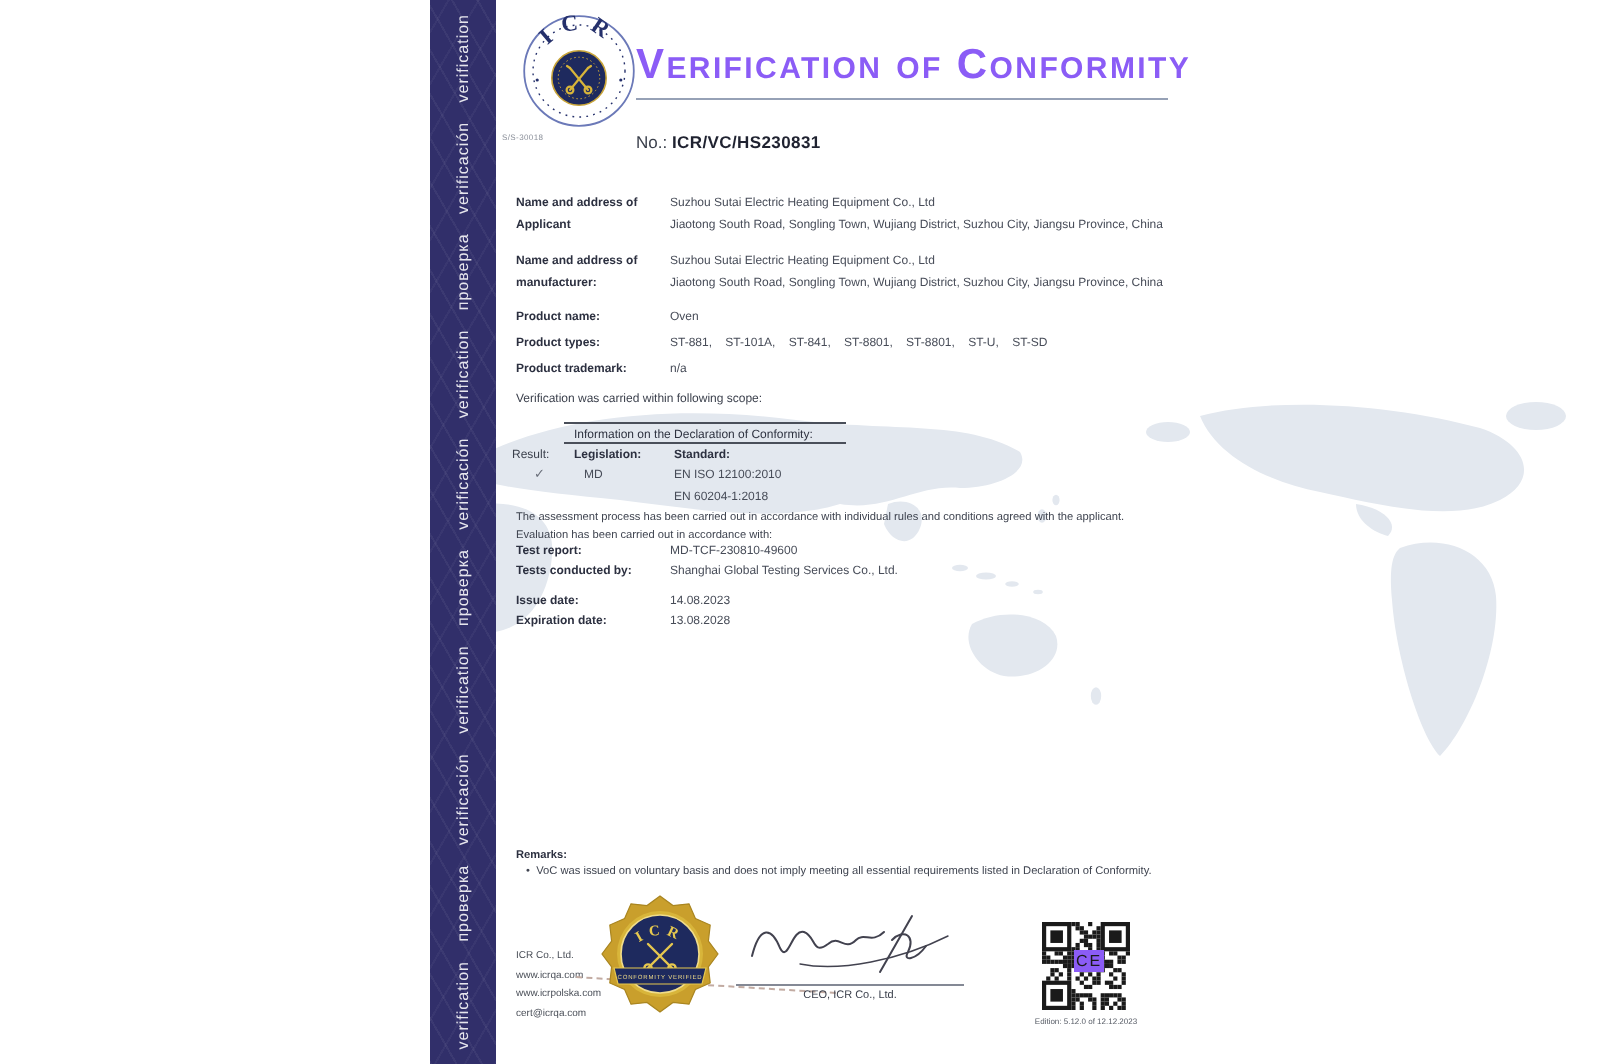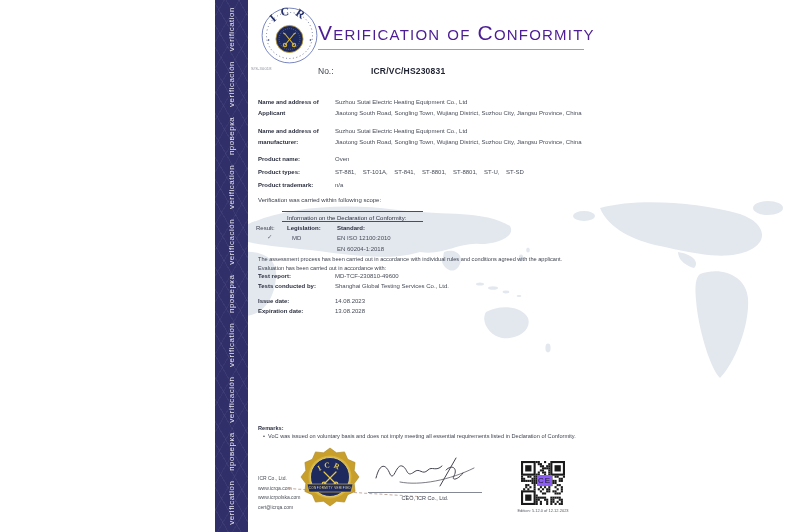--- a/index.html
+++ b/index.html
@@ -9,26 +9,26 @@
 
   
   .band{position:absolute;left:215px;top:0;width:33px;height:532px;background:#312f6a;
         background-image:repeating-linear-gradient(60deg,rgba(255,255,255,.05) 0 1px,transparent 1px 11px),
                          repeating-linear-gradient(-60deg,rgba(255,255,255,.04) 0 1px,transparent 1px 13px);
         display:flex;align-items:center;justify-content:center;}
   .band-text{writing-mode:vertical-rl;transform:rotate(180deg);white-space:nowrap;
              color:rgba(255,255,255,.88);font-size:8px;letter-spacing:.5px;word-spacing:7px;}
 
   
-  .title{left:318px;top:21px;font-size:21px;font-variant:small-caps;font-weight:normal;
-         letter-spacing:1.2px;color:#4c1d95;}
+  .title{left:318px;top:21px;font-size:21px;font-variant:small-caps;font-weight:bold;
+         letter-spacing:1.2px;color:#8b5cf6;}
   .title-rule{left:318px;top:49px;width:266px;height:1px;background:#96a1b6;}
   .form-code{left:251px;top:66px;font-size:4px;color:#8a8f99;letter-spacing:.2px;}
   .cert-no{left:318px;top:66px;font-size:8.5px;color:#3a3f4b;}
-  .cert-no b{color:#1f2230;font-size:8.5px;letter-spacing:.2px;margin-left:35px;}
+  .cert-no b{color:#1f2230;font-size:8.5px;letter-spacing:.2px;}
 
   
   .t6{font-size:6px;line-height:11px;}
   .t56{font-size:5.6px;line-height:8px;}
   .lbl{font-weight:bold;color:#2c3040;}
   .val{color:#474c58;}
   .pre{white-space:pre;}
   .nowrap{white-space:nowrap;}
 
   

